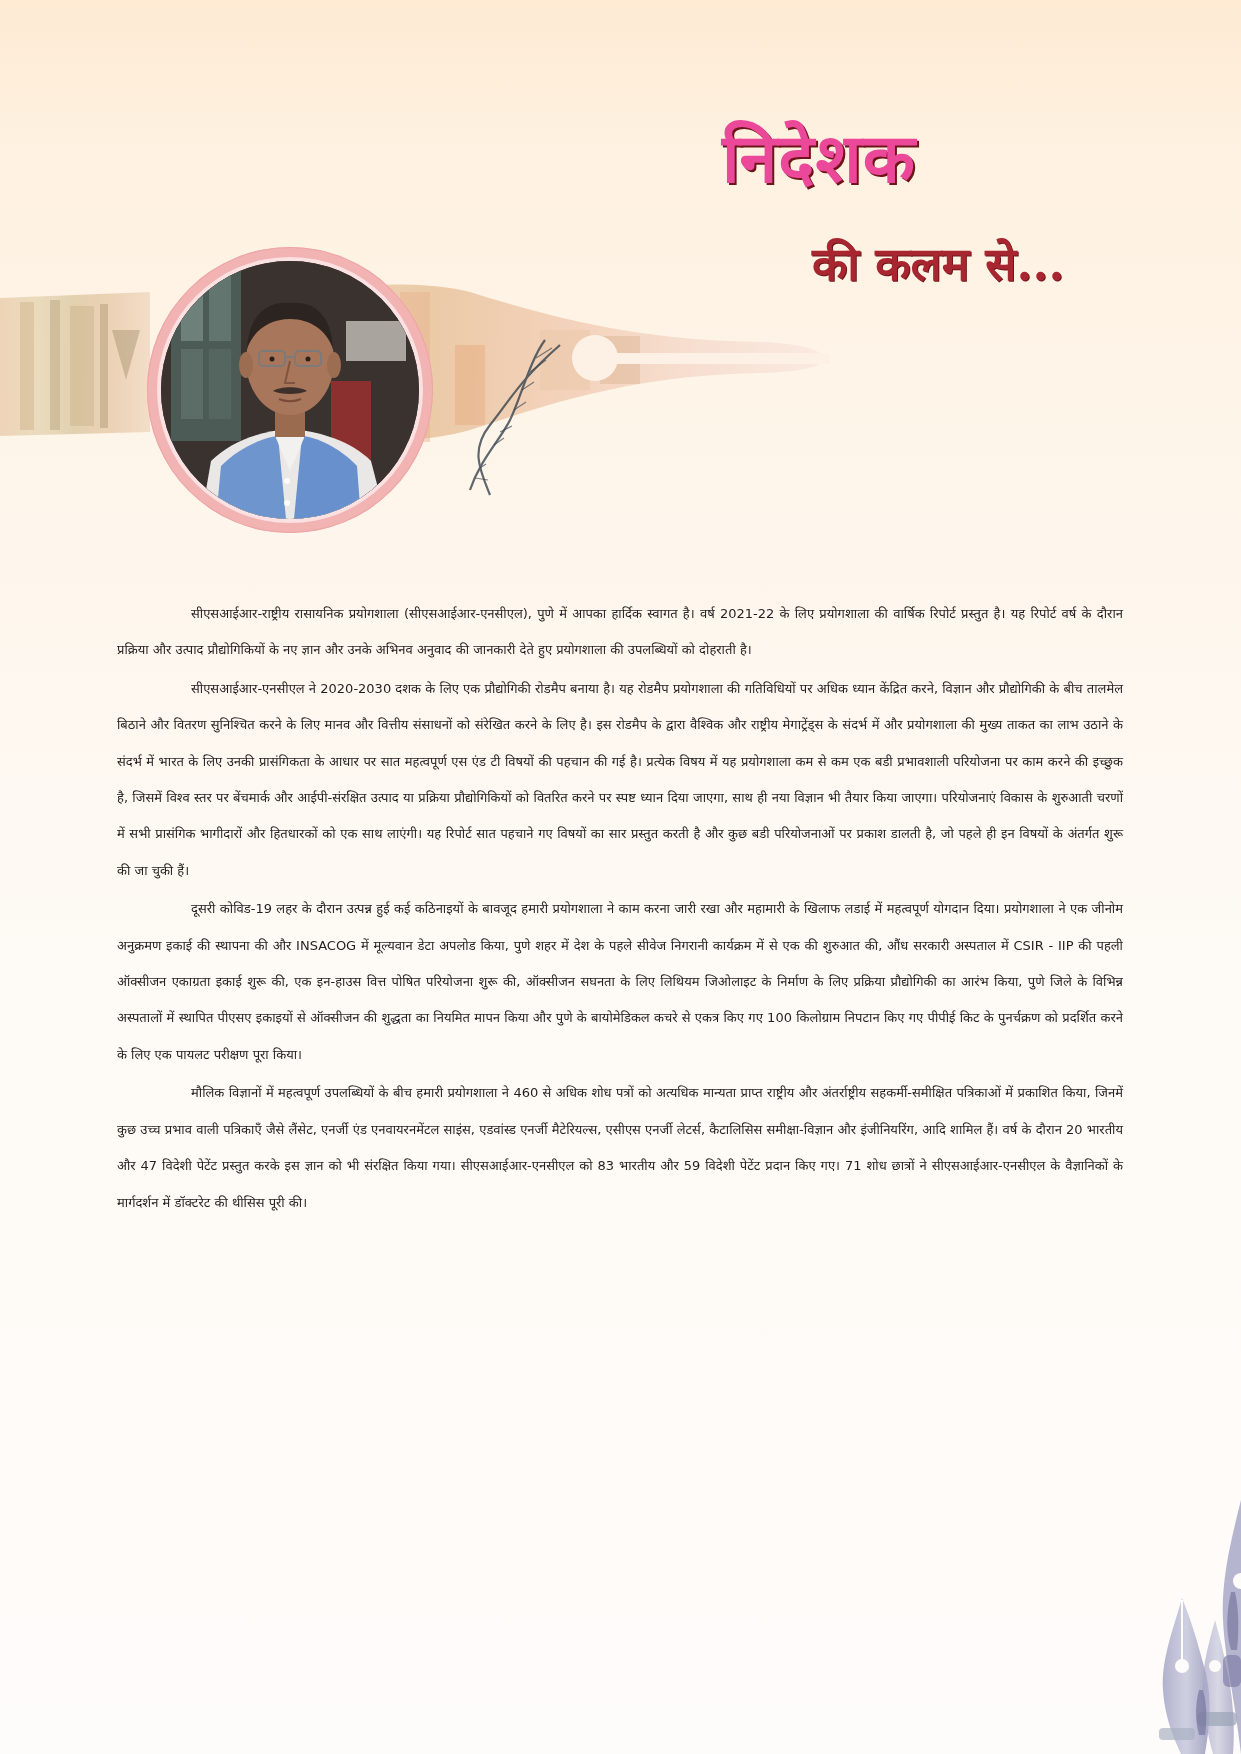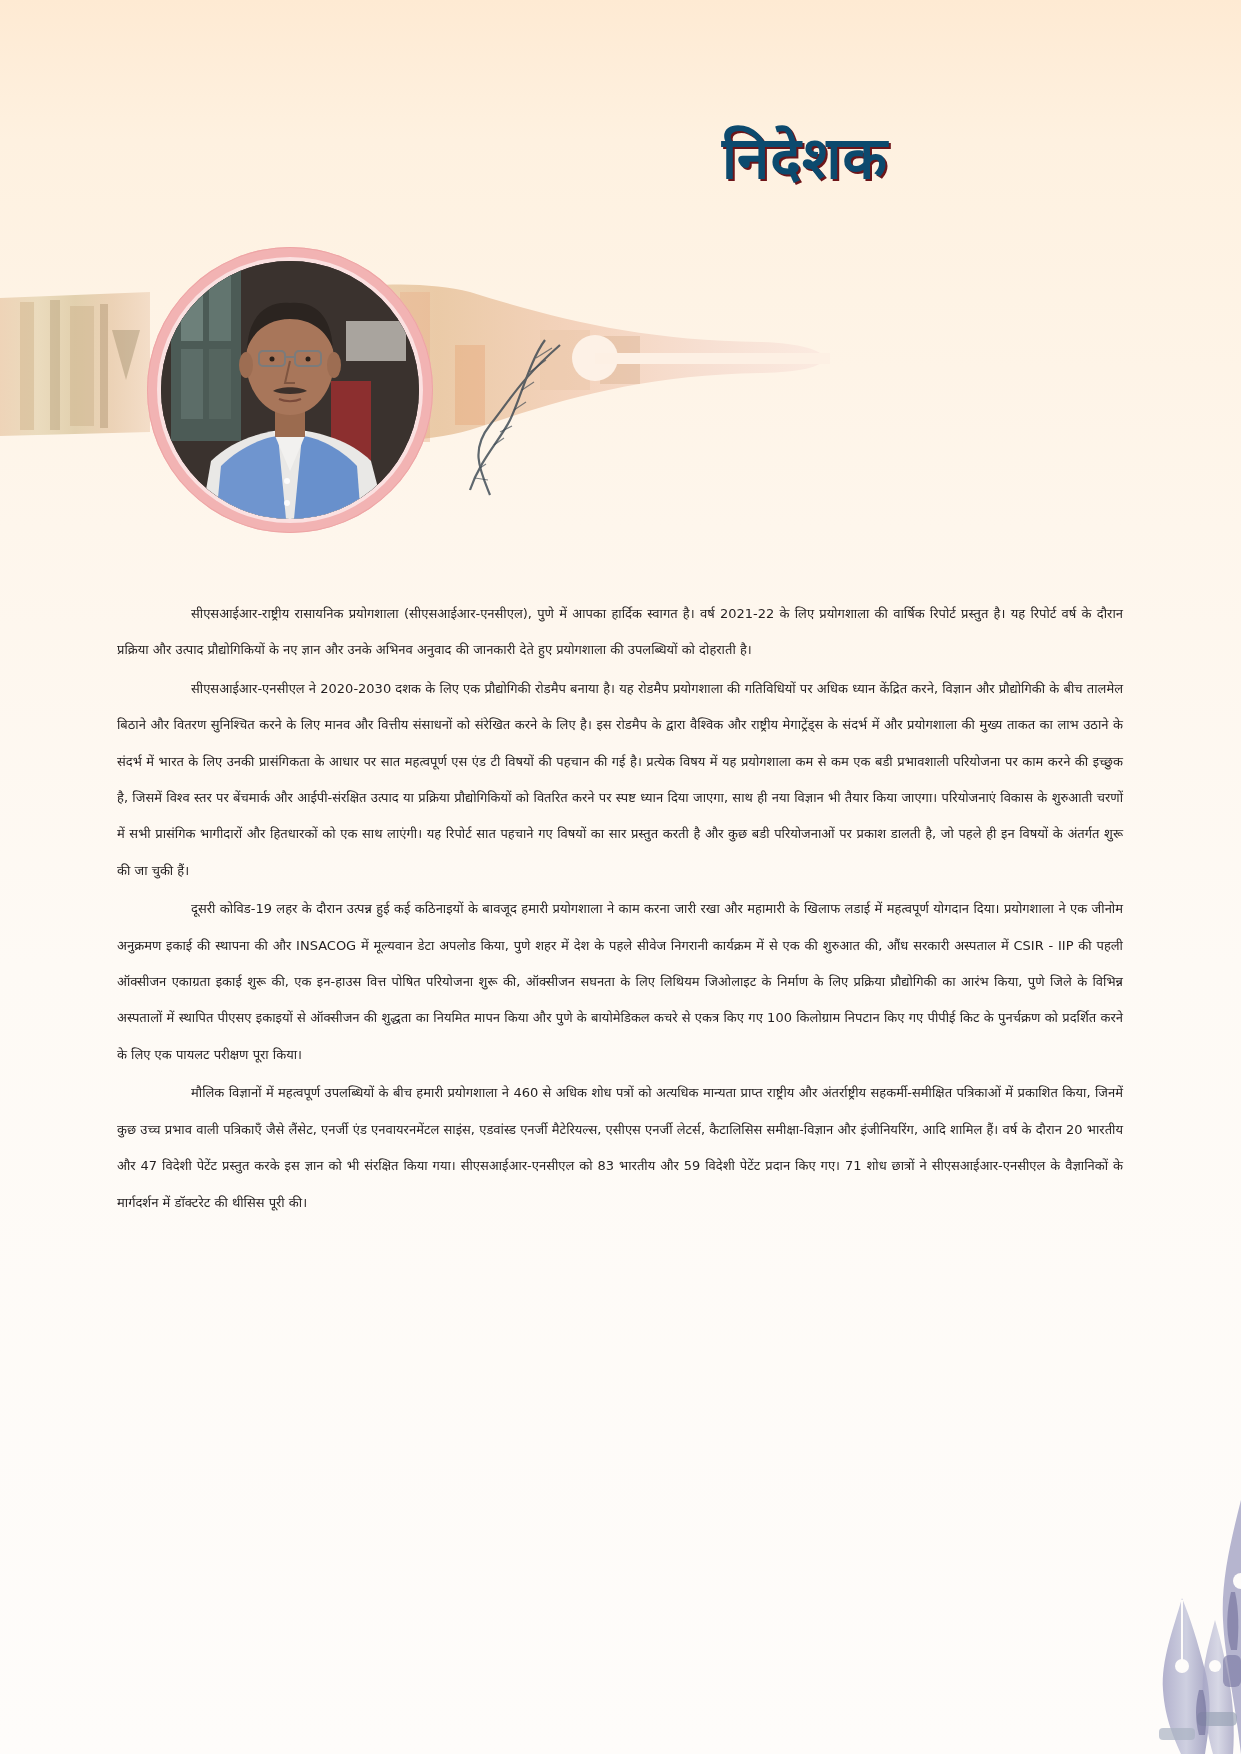--- a/index.html
+++ b/index.html
@@ -23,23 +23,23 @@
       top: 108px;
       width: 440px;
       height: 200px;
     }
     .title-main {
       position: absolute;
       left: 22px;
       top: 0;
       font-family: "DejaVu Serif", serif;
       font-weight: bold;
-      font-size: 58px;
+      font-size: 68px;
       line-height: 100px;
-      color: #0c4a6e;
+      color: #ec4899;
       text-shadow: 2px 2px 0 #6d1519;
       letter-spacing: 1px;
       white-space: nowrap;
     }
     .title-sub {
       position: absolute;
       left: 112px;
       top: 128px;
       font-family: "DejaVu Serif", serif;
       font-weight: bold;
@@ -116,20 +116,21 @@
       top: 1480px;
       width: 106px;
       height: 274px;
     }
   </style>
 </head>
 <body>
 
 <div class="title-block">
   <div class="title-main">निदेशक</div>
+  <div class="title-sub">की कलम से...</div>
 </div>
 
 <div class="banner">
   <svg width="840" height="290" viewBox="0 0 840 290">
     <defs>
       <linearGradient id="collageA" x1="0" y1="0" x2="1" y2="0">
         <stop offset="0" stop-color="#e9c9a8"></stop>
         <stop offset="0.25" stop-color="#e4d3b0"></stop>
         <stop offset="0.5" stop-color="#d9c59c"></stop>
         <stop offset="0.75" stop-color="#e6c7a6"></stop>

